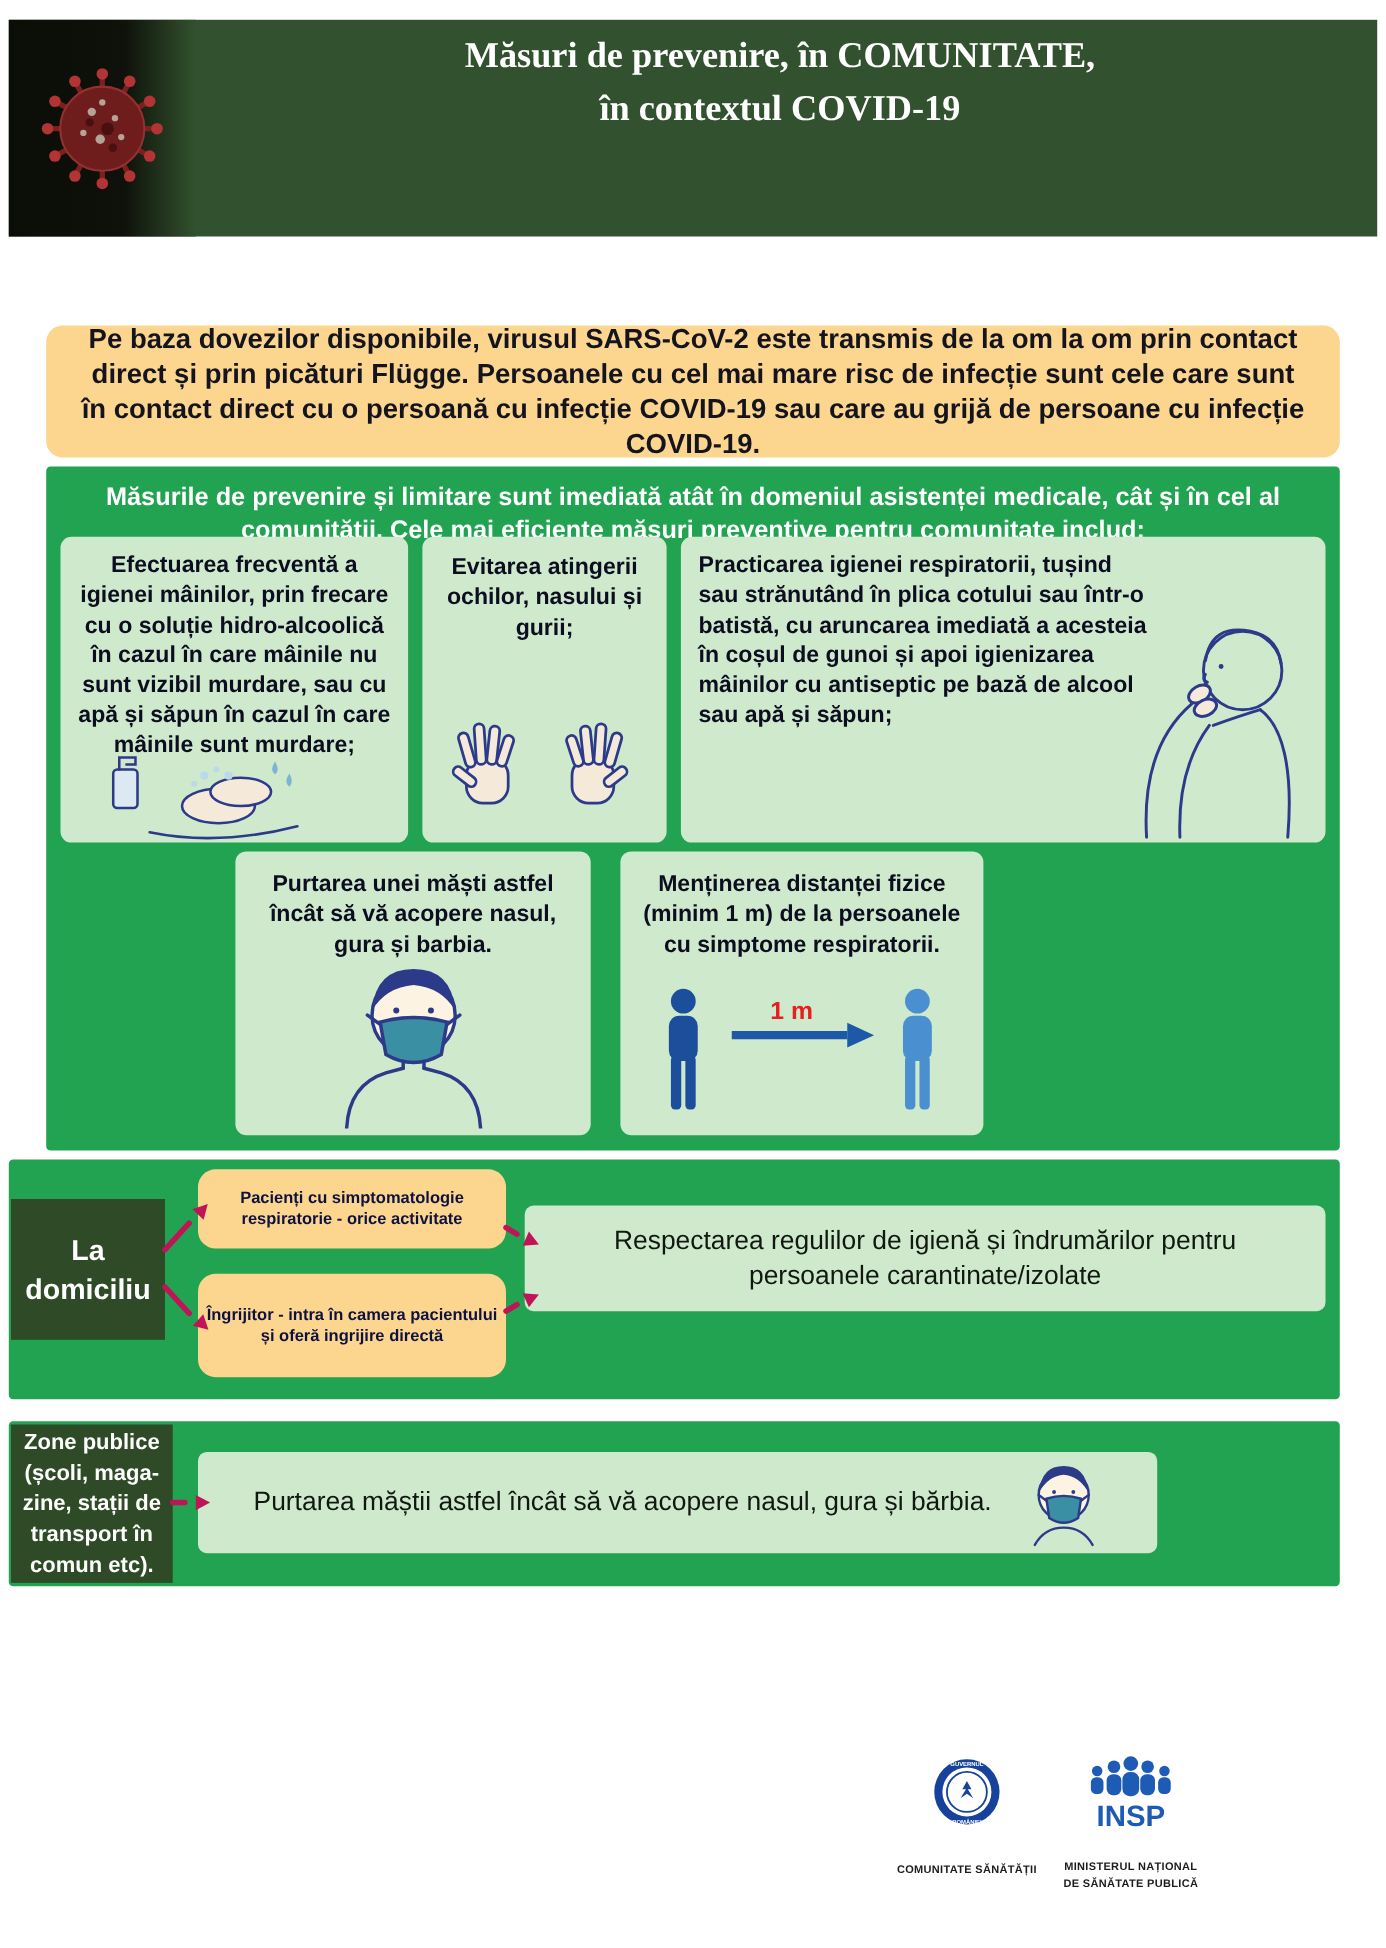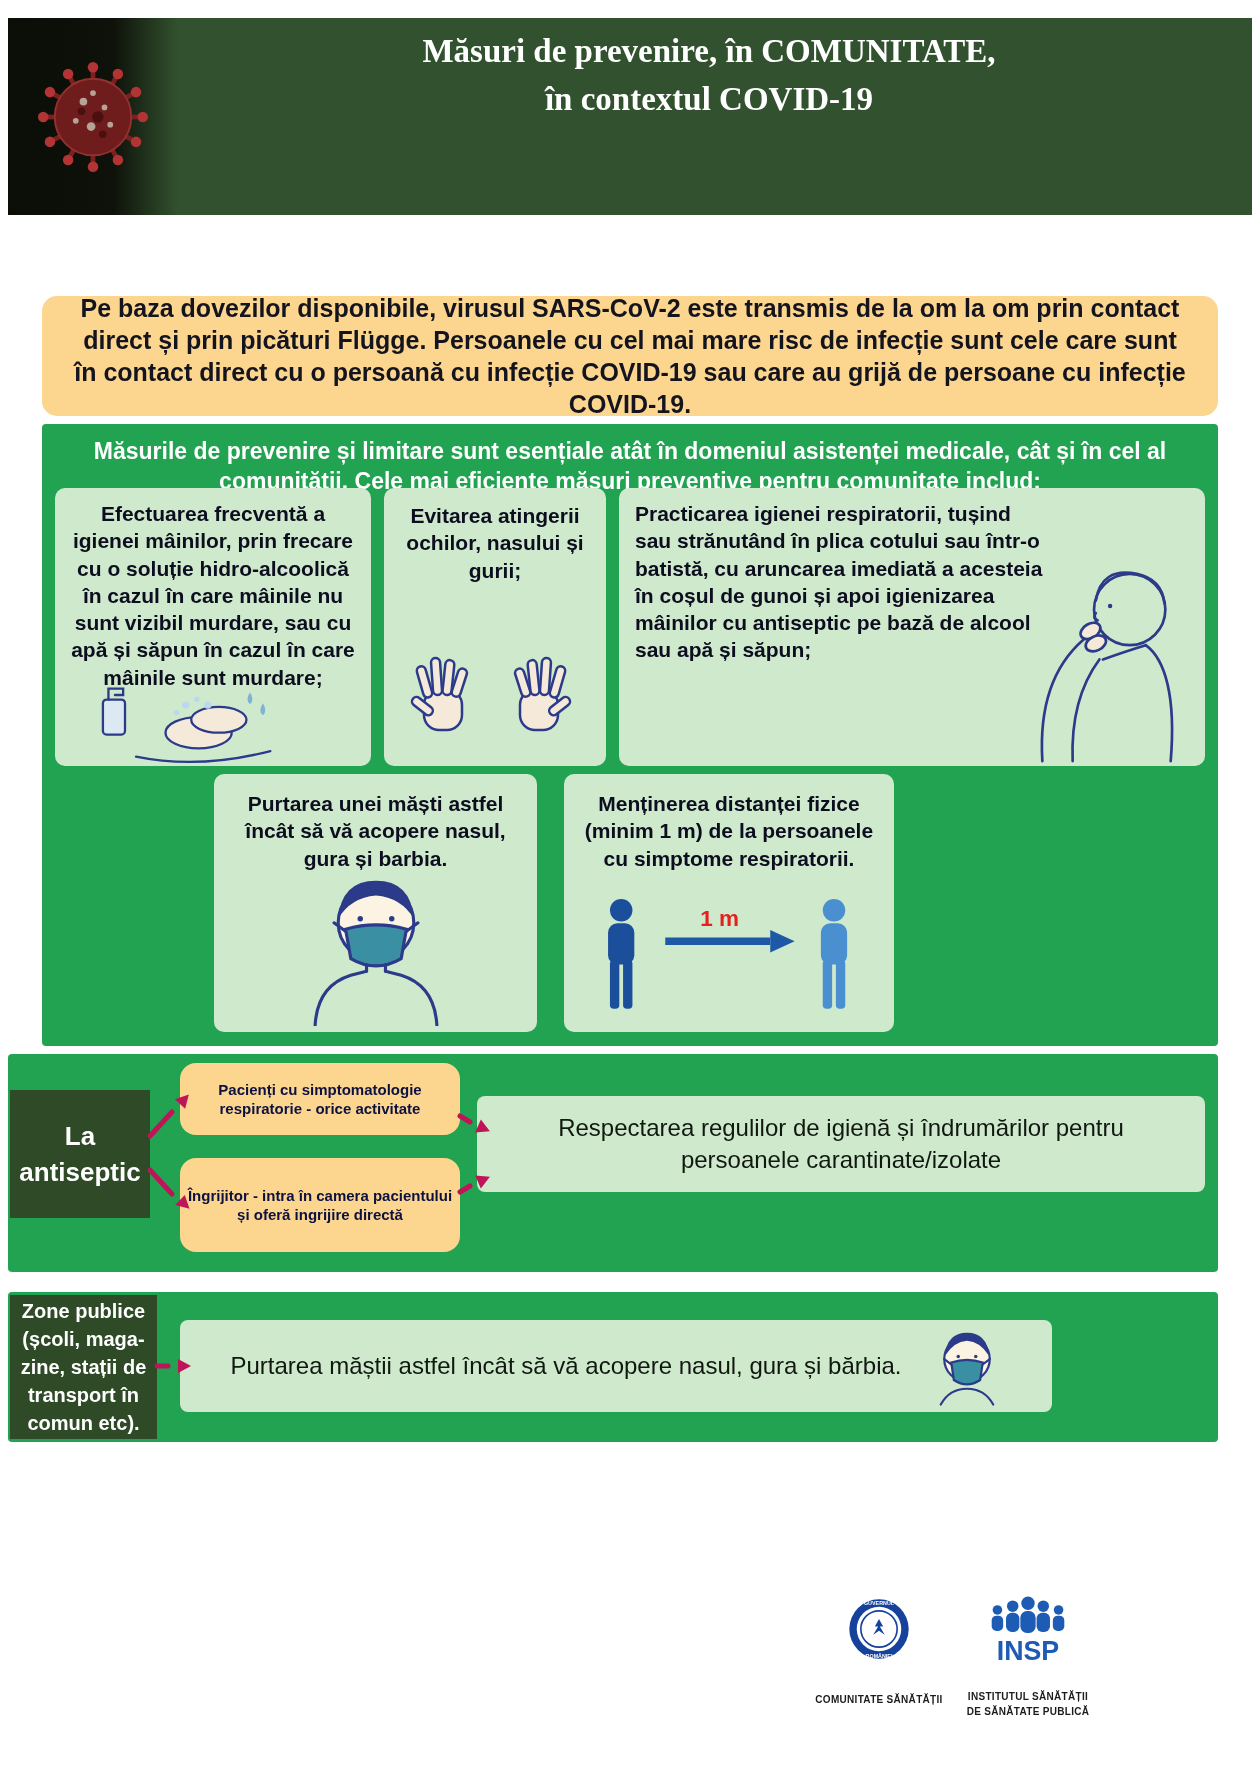--- a/index.html
+++ b/index.html
@@ -124,21 +124,21 @@
       <div>Măsuri de prevenire, în COMUNITATE,</div>
       <div>în contextul COVID-19</div>
     </div>
   </header>
 
   <section class="intro-box">
     <p>Pe baza dovezilor disponibile, virusul SARS-CoV-2 este transmis de la om la om prin contact direct și prin picături Flügge. Persoanele cu cel mai mare risc de infecție sunt cele care sunt în contact direct cu o persoană cu infecție COVID-19 sau care au grijă de persoane cu infecție COVID-19.</p>
   </section>
 
   <section class="panel">
-    <p class="panel-intro">Măsurile de prevenire și limitare sunt esențiale atât în domeniul asistenței medicale, cât și în cel al comunității. Cele mai eficiente măsuri preventive pentru comunitate includ:</p>
+    <p class="panel-intro">Măsurile de prevenire și limitare sunt imediată atât în domeniul asistenței medicale, cât și în cel al comunității. Cele mai eficiente măsuri preventive pentru comunitate includ:</p>
 
     <div class="card card1">
       <p>Efectuarea frecventă a igienei mâinilor, prin frecare cu o soluție hidro-alcoolică în cazul în care mâinile nu sunt vizibil murdare, sau cu apă și săpun în cazul în care mâinile sunt murdare;</p>
       <svg width="250" height="92" viewBox="0 0 230 100" fill="none" stroke="#2c3a8a" stroke-width="2.5" stroke-linecap="round">
         <rect x="16" y="30" width="24" height="38" rx="4" fill="#dce9f2"></rect>
         <path d="M22,30 v-12 h16 v7 h-9"></path>
         <ellipse cx="120" cy="66" rx="36" ry="17" fill="#f5ead9"></ellipse>
         <ellipse cx="142" cy="52" rx="30" ry="14" fill="#f5ead9"></ellipse>
         <g fill="#bcd9ec" stroke="none">
           <circle cx="106" cy="36" r="4"></circle>
@@ -220,21 +220,21 @@
         </g>
         <line x1="92" y1="52" x2="204" y2="52" stroke="#1d59a6" stroke-width="8"></line>
         <polygon points="204,40 230,52 204,64" fill="#1d59a6"></polygon>
         <text x="150" y="36" text-anchor="middle" font-size="24" font-weight="bold" fill="#e62020" font-family="Liberation Sans, sans-serif">1 m</text>
       </svg>
     </div>
   </section>
 
   <section class="band band1">
     <div class="dark-box home-label">
-      <span>La antiseptic</span>
+      <span>La domiciliu</span>
     </div>
     <div class="orange o1">Pacienți cu simptomatologie respiratorie - orice activitate</div>
     <div class="orange o2">Îngrijitor - intra în camera pacientului și oferă ingrijire directă</div>
     <div class="result r1">Respectarea regulilor de igienă și îndrumărilor pentru persoanele carantinate/izolate</div>
     <svg class="arrows" viewBox="0 0 1210 218">
       <g stroke="#c01458" stroke-width="5" fill="#c01458" stroke-linecap="round">
         <line x1="142" y1="82" x2="164" y2="58"></line>
         <polygon points="0,-7 13,0 0,7" transform="translate(172,50) rotate(-47)" stroke="none"></polygon>
         <line x1="142" y1="116" x2="164" y2="140"></line>
         <polygon points="0,-7 13,0 0,7" transform="translate(172,146) rotate(43)" stroke="none"></polygon>
@@ -290,18 +290,18 @@
         <circle cx="45" cy="7" r="7"></circle>
           <rect x="37" y="15" width="16" height="23" rx="7"></rect>
         <circle cx="61" cy="10" r="6"></circle>
           <rect x="54" y="17" width="14" height="20" rx="6"></rect>
         <circle cx="77" cy="14" r="5"></circle>
           <rect x="71" y="20" width="12" height="16" rx="5"></rect>
       </g>
       <text x="45" y="66" text-anchor="middle" font-size="28" font-weight="bold" fill="#1d5bb5" font-family="Liberation Sans, sans-serif">INSP</text>
     </svg>
     <div class="logo-label">
-      <span>INSTITUTUL SĂNĂTĂȚII</span>
+      <span>MINISTERUL NAȚIONAL</span>
       <span>DE SĂNĂTATE PUBLICĂ</span>
     </div>
   </div>
 
 </div>
 
 </body></html>

